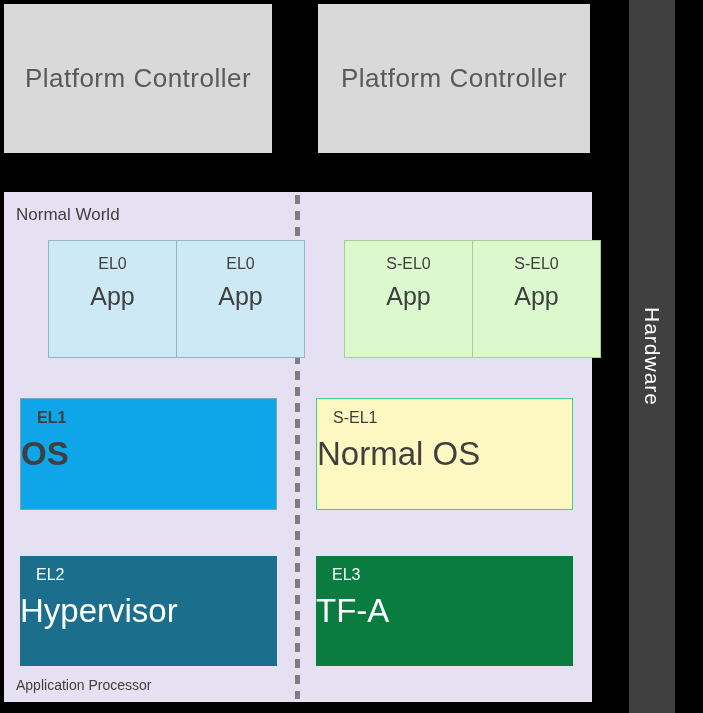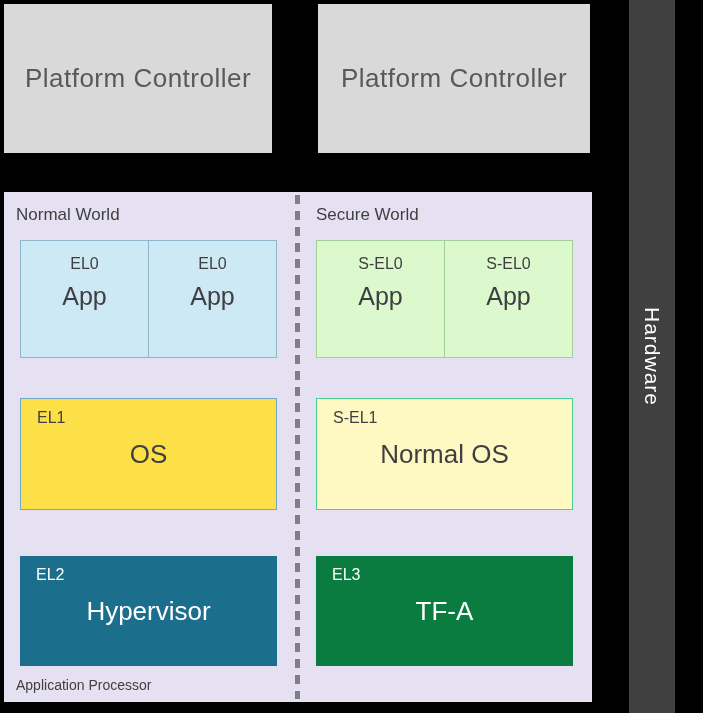--- a/index.html
+++ b/index.html
@@ -46,20 +46,21 @@
   .divider {
     position: absolute; left: 291px; top: 3px; width: 5px; height: 504px;
     background: repeating-linear-gradient(to bottom,
       #7f7f7f 0px, #7f7f7f 9px, transparent 9px, transparent 16px);
   }
 
   
   .row-el0 {
     position: absolute; top: 48px; height: 118px; width: 257px;
     display: flex;
+    margin-left: 28px;
   }
   .row-el0.normal-side-row { left: 16px; }
   .row-el0.secure-side-row { left: 312px; }
   .cell {
     flex: 1; display: flex; flex-direction: column; align-items: center;
     border: 1px solid;
   }
   .cell + .cell { margin-left: -1px; }
   .normal-side-row .cell { background: #cde9f6; border-color: #8fb6ca; }
   .secure-side-row .cell { background: #dcf8cd; border-color: #a3cf97; }
@@ -68,23 +69,23 @@
 
   
   .bigbox { position: absolute; width: 257px; }
   .bigbox.mid    { top: 206px; height: 112px; }
   .bigbox.bottom { top: 364px; height: 110px; }
   .bigbox.normal-side { left: 16px; }
   .bigbox.secure-side { left: 312px; }
   .bigbox .lvl { position: absolute; top: 10px; left: 16px; font-size: 16px; }
   .bigbox .nm  {
     position: absolute; left: 0; right: 0; top: 50%;
-    transform: translateY(-50%); text-align: center; font-size: 26px;
+    transform: translateY(-50%); text-align: left; font-size: 33px;
   }
-  .box-el1  { background: #fde047; border: 1px solid #6fa8c4; }
+  .box-el1  { background: #0ea5e9; border: 1px solid #6fa8c4; font-weight: bold; }
   .box-sel1 { background: #fef9c3; border: 1px solid #47cf92; }
   .box-el2  { background: #1b6e8c; color: #ffffff; }
   .box-el3  { background: #0b7c40; color: #ffffff; }
 
   .ap-title { position: absolute; left: 12px; bottom: 9px; font-size: 14px; }
 </style>
 </head>
 <body>
 
 <div class="canvas">
@@ -97,21 +98,20 @@
     <span>Platform Controller</span>
   </div>
 
   <div class="hardware-bar">
     <span class="hardware-text">Hardware</span>
   </div>
 
   <div class="ap-box">
 
     <div class="world-label normal-label">Normal World</div>
-    <div class="world-label secure-label">Secure World</div>
 
     <div class="divider"></div>
 
     <div class="row-el0 normal-side-row">
       <div class="cell">
         <span class="lvl">EL0</span>
         <span class="nm">App</span>
       </div>
       <div class="cell">
         <span class="lvl">EL0</span>

